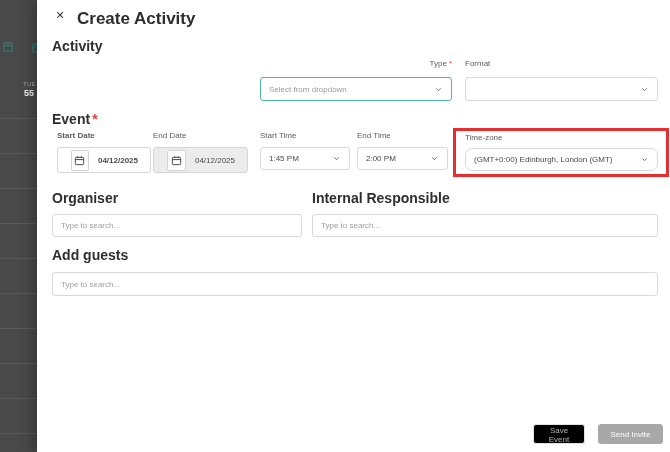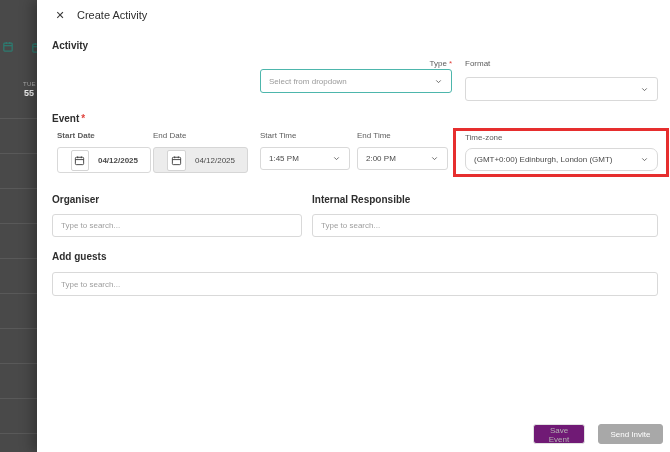--- a/index.html
+++ b/index.html
@@ -33,24 +33,24 @@
     background:#ffffff;z-index:2;
     box-shadow:-5px 0 12px rgba(0,0,0,0.28);
   }
   .modal-header{position:absolute;left:0;top:0;width:100%;height:32px;}
   .close-btn{
     position:absolute;left:16px;top:8px;width:14px;height:14px;
     font-size:11px;color:#3a3a3a;line-height:14px;text-align:center;cursor:pointer;
     background:none;border:none;padding:0;font-family:inherit;
   }
   .modal-title{
-    position:absolute;left:40px;top:9px;font-size:11px;font-weight:normal;color:#2e2e2e;
+    position:absolute;left:40px;top:9px;font-size:17px;font-weight:bold;color:#2e2e2e;
   }
   .section-heading{
-    position:absolute;font-size:10px;font-weight:bold;color:#2e2e2e;line-height:10px;
+    position:absolute;font-size:14px;font-weight:bold;color:#2e2e2e;line-height:10px;
   }
   .field-group{position:absolute;}
   .field-label{
     font-size:8px;color:#5c5c5c;line-height:10px;display:block;white-space:nowrap;
   }
   .req{color:#e0443e;margin-left:2px;}
   .control{
     box-sizing:border-box;border:1px solid #d9d9d9;border-radius:3px;background:#fff;
     display:flex;align-items:center;font-size:8px;color:#4a4a4a;
   }
@@ -72,21 +72,21 @@
   .datebox.disabled{background:#ececec;border-color:#d6d6d6;}
   .tz-highlight{
     position:absolute;left:416px;top:128px;width:216px;height:49px;
     border:3px solid #e62e2e;box-sizing:border-box;pointer-events:none;z-index:5;
   }
   .footer-btn{
     position:absolute;top:424px;height:20px;box-sizing:border-box;border-radius:3px;
     font-family:inherit;font-size:8px;text-align:center;cursor:pointer;
   }
   .save-btn{
-    left:496px;width:52px;background:#701a75;border:1px solid #e2e2e2;color:#b3b3b3;
+    left:496px;width:52px;background:#000000;border:1px solid #e2e2e2;color:#b3b3b3;
   }
   .send-btn{
     left:561px;width:65px;background:#a8a8a8;border:1px solid #a8a8a8;color:#ffffff;
   }
   svg{display:block;}
 </style>
 </head>
 <body>
 
 <div class="backdrop">
@@ -116,21 +116,21 @@
   <div class="modal-header">
     <button class="close-btn">✕</button>
     <span class="modal-title">Create Activity</span>
   </div>
 
   <div class="section-heading" style="left:15px;top:41px;">Activity</div>
 
 
   <div class="field-group" style="left:223px;top:59px;width:192px;text-align:right;">
     <span class="field-label"><span>Type</span><span class="req">*</span></span>
-    <div class="control selectbox" style="height:24px;margin-top:0;border-color:#4db6ac;">
+    <div class="control selectbox" style="height:24px;margin-top:8px;border-color:#4db6ac;">
       <span class="sel-text placeholder">Select from dropdown</span>
       <span class="chev">
         <svg width="9" height="9" viewBox="0 0 24 24" fill="none" stroke="#5f5f5f" stroke-width="2.4">
             <polyline points="6,9 12,15 18,9"></polyline>
           </svg>
       </span>
     </div>
   </div>
 
   <div class="field-group" style="left:428px;top:59px;width:193px;">

